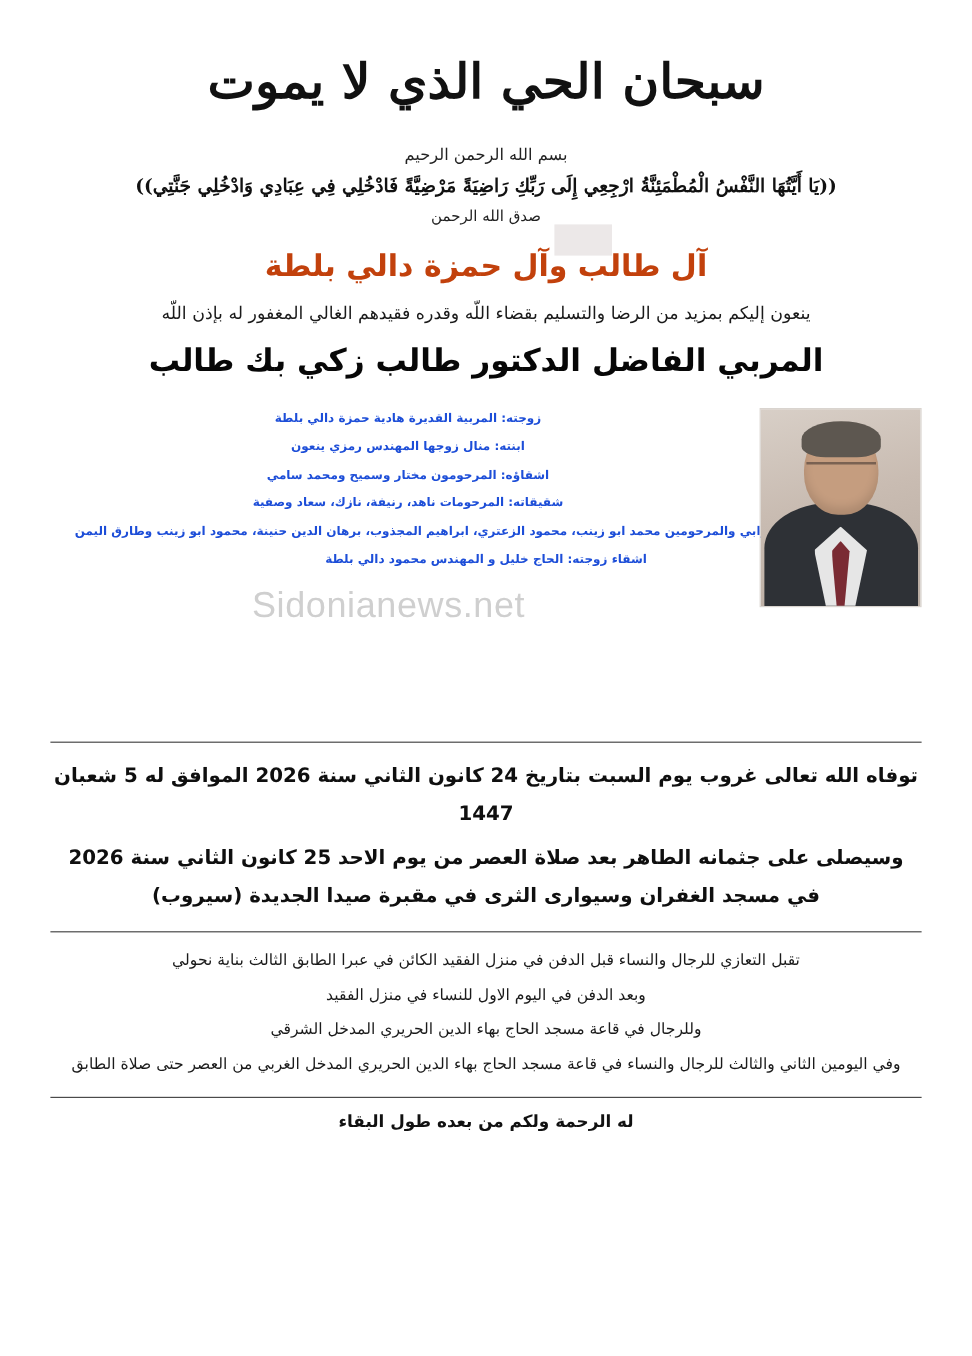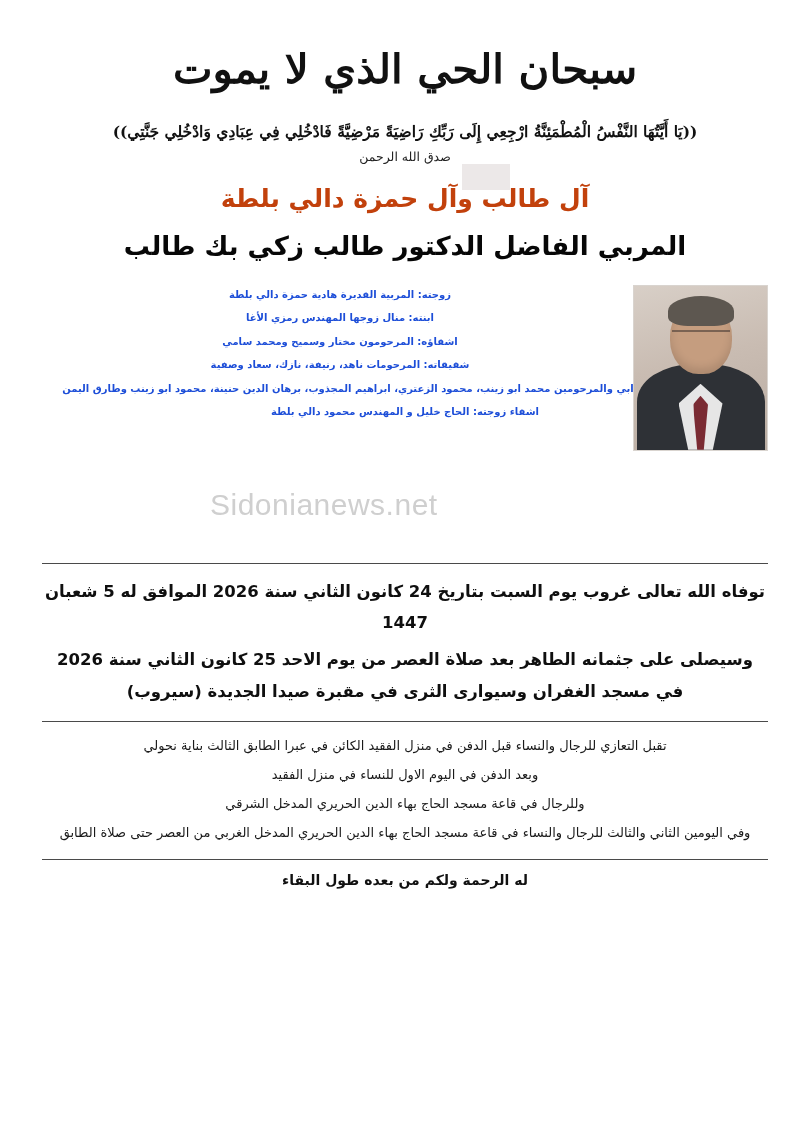--- a/index.html
+++ b/index.html
@@ -250,44 +250,46 @@
 </style>
 </head>
 <body>
 
 <div class="page">
 
   <div class="calligraphy">
     <span class="calli-text">سبحان الحي الذي لا يموت</span>
   </div>
 
+  <div class="bismillah">بسم الله الرحمن الرحيم</div>
   <div class="verse">((يَا أَيَّتُهَا النَّفْسُ الْمُطْمَئِنَّةُ ارْجِعِي إِلَى رَبِّكِ رَاضِيَةً مَرْضِيَّةً فَادْخُلِي فِي عِبَادِي وَادْخُلِي جَنَّتِي))</div>
   <div class="sadaqa">صدق الله الرحمن</div>
 
   <div class="families">
     <span class="redact"></span>
     <span>آل طالب وآل حمزة دالي بلطة</span>
   </div>
 
+  <div class="announce">ينعون إليكم بمزيد من الرضا والتسليم بقضاء اللّه وقدره فقيدهم الغالي المغفور له بإذن اللّه</div>
 
   <div class="deceased-name">المربي الفاضل الدكتور طالب زكي بك طالب</div>
 
   <div class="body-block">
     <div class="photo">
       <div class="suit"></div>
       <div class="shirt"></div>
       <div class="tie"></div>
       <div class="face"></div>
       <div class="hair"></div>
       <div class="glasses"></div>
     </div>
 
     <div class="relatives">
       <p class="line indent">زوجته: المربية القديرة هادية حمزة دالي بلطة</p>
-      <p class="line indent">ابنته: منال زوجها المهندس رمزي الأغا</p>
+      <p class="line indent">ابنته: منال زوجها المهندس رمزي ينعون</p>
       <p class="line indent">اشقاؤه: المرحومون مختار وسميح ومحمد سامي</p>
       <p class="line indent">شقيقاته: المرحومات ناهد، رنيفة، نازك، سعاد وصفية</p>
       <p class="line full">عدلاؤه: الأستاذ منير عرابي والمرحومين محمد ابو زينب، محمود الزعتري، ابراهيم المجذوب، برهان الدين حنينة، محمود ابو زينب وطارق اليمن</p>
       <p class="line full">اشقاء زوجته: الحاج خليل و المهندس محمود دالي بلطة</p>
     </div>
   </div>
 
   <div class="watermark">Sidonianews.net</div>
 
   <hr class="rule">

